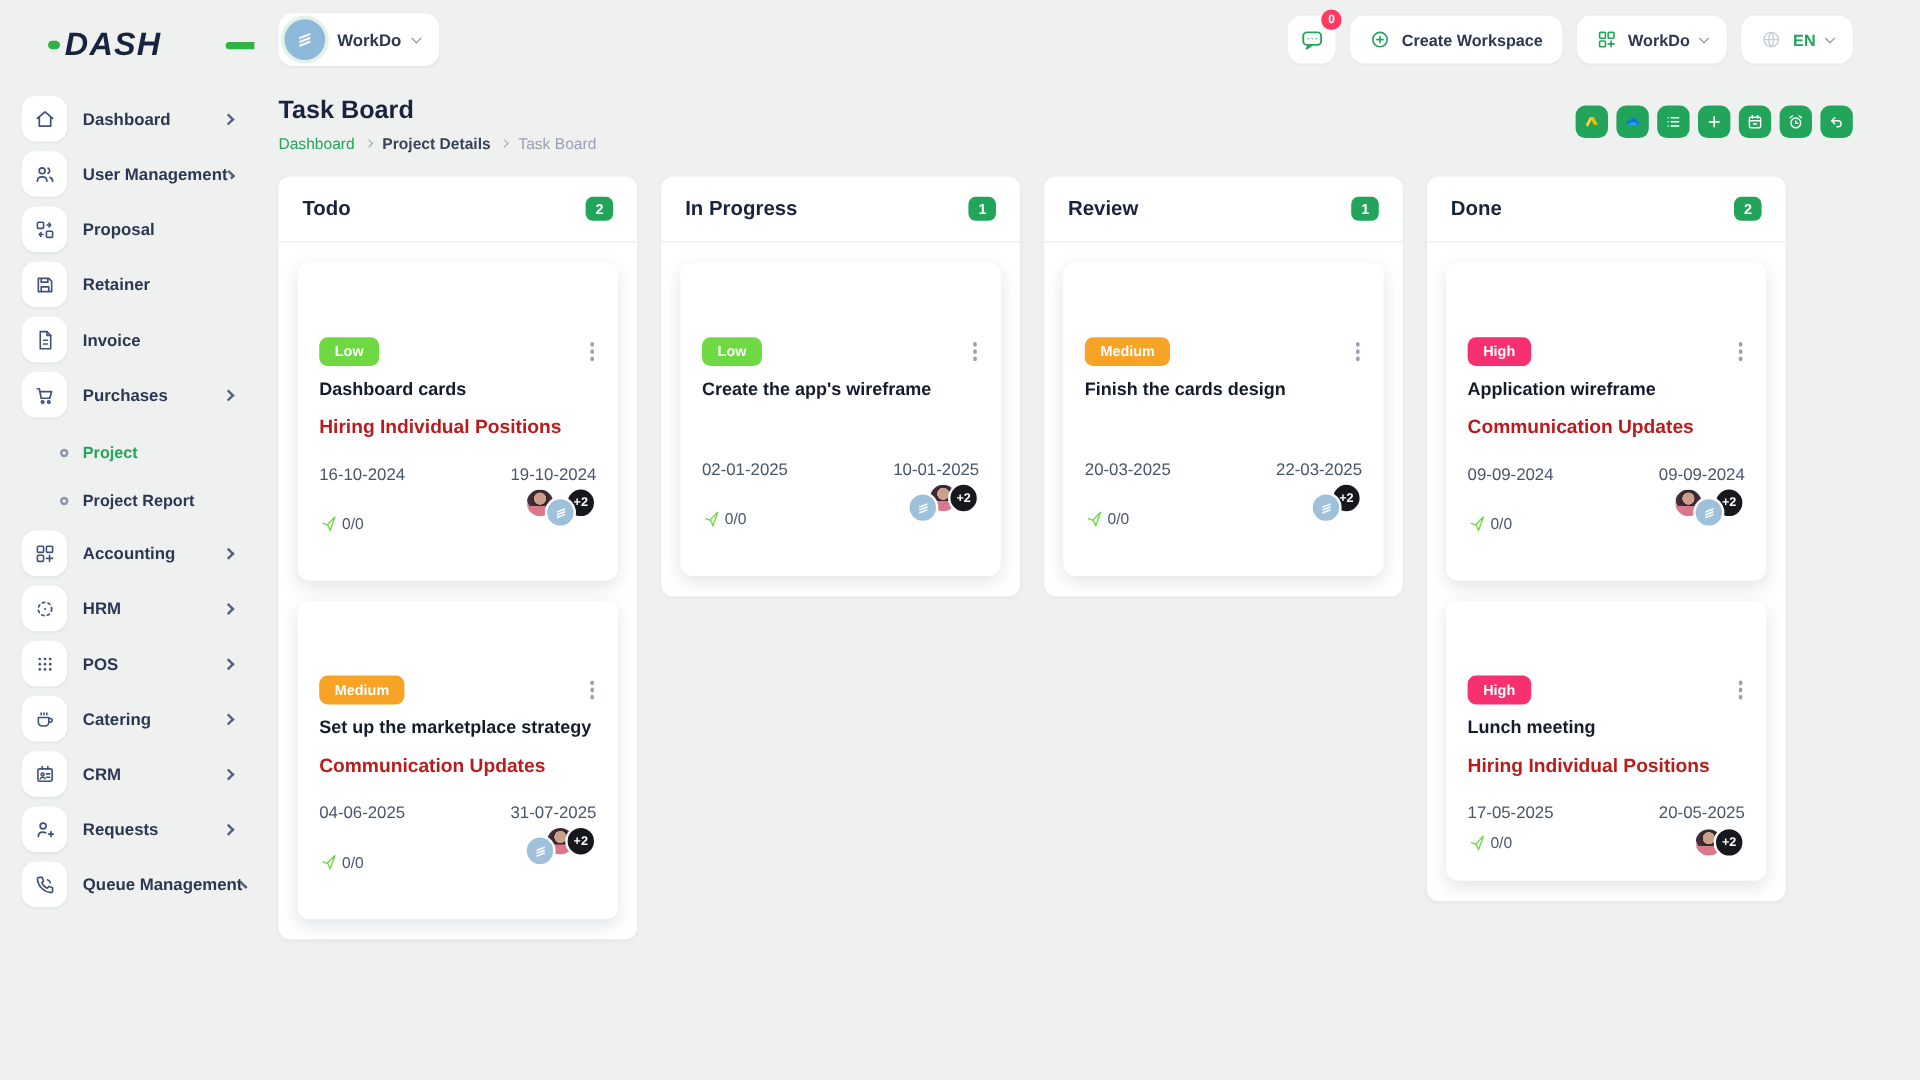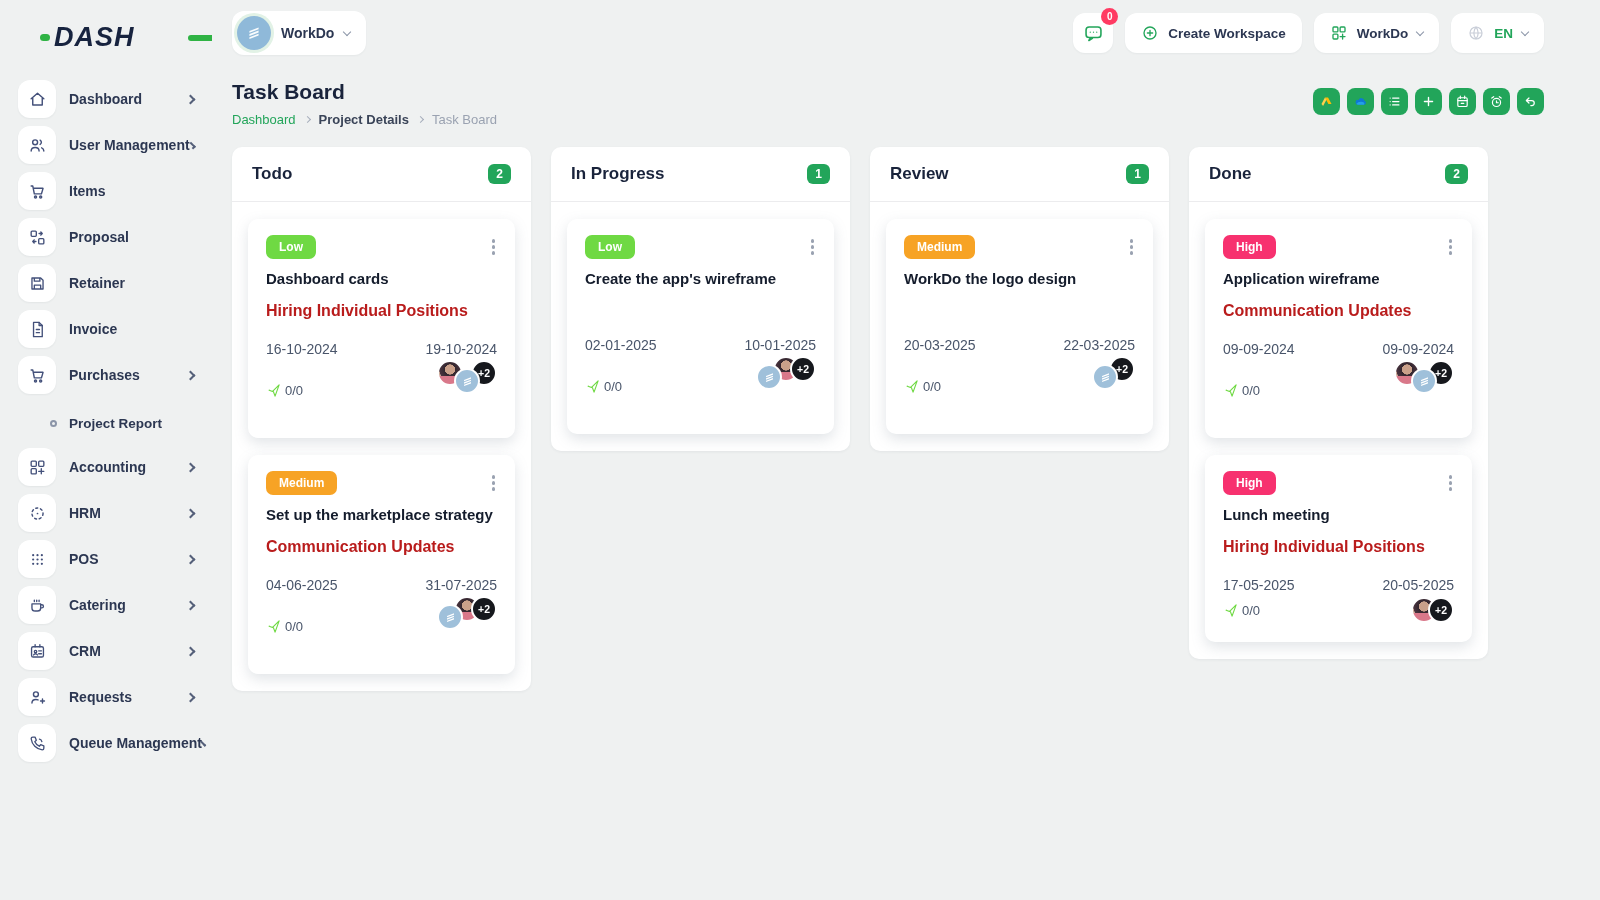--- a/index.html
+++ b/index.html
@@ -72,21 +72,21 @@
 
   
   .board { display:flex; gap:20px; margin-top:20px; align-items:flex-start; }
   .column { width:299px; flex:0 0 299px; background:#ffffff; border-radius:10px; box-shadow:0 1px 3px rgba(40,50,70,.06); }
   .col-head { display:flex; align-items:center; justify-content:space-between; padding:17px 20px; border-bottom:1px solid #ececee; }
   .col-title { font-size:17px; font-weight:700; color:#19233b; }
   .col-count { background:#22a55a; color:#fff; font-size:12px; font-weight:700; padding:3px 8px; border-radius:6px; }
   .col-body { padding:17px 16px; display:flex; flex-direction:column; gap:17px; }
 
   .card { background:#fff; border-radius:10px; padding:16px 18px 18px; box-shadow:0 5px 14px rgba(120,130,145,.22); cursor:pointer; }
-  .card-top { display:flex; align-items:flex-start; justify-content:space-between; }
+  .card-top { display:flex; align-items:flex-start; justify-content:space-between;margin-top:46px; }
   .prio { color:#fff; font-size:12px; font-weight:700; padding:5px 13px; border-radius:7px; }
   .prio.low { background:#6fd943; }
   .prio.medium { background:#f7a325; }
   .prio.high { background:#f7316f; }
   .kebab { display:flex; flex-direction:column; gap:2.5px; padding:4px 2px; cursor:pointer; }
   .kebab i { width:3.5px; height:3.5px; border-radius:50%; background:#9aa2b1; }
   .card-title { margin-top:11px; font-size:15px; font-weight:700; color:#141c2c; }
   .card-sub { margin-top:15px; font-size:16px; font-weight:700; color:#b91c1c; min-height:14px; }
   .card-dates { margin-top:21px; display:flex; justify-content:space-between; font-size:14px; color:#49556a; }
   .card-foot { margin-top:3px; display:flex; justify-content:space-between; align-items:center; min-height:28px; }
@@ -131,76 +131,70 @@
         <span class="nav-icon">
           <svg viewBox="0 0 24 24" fill="none" stroke="currentColor" stroke-width="1.8" stroke-linecap="round">
               <circle cx="9" cy="8" r="3.1"></circle>
               <path d="M4 19c0-2.8 2.2-4.5 5-4.5s5 1.7 5 4.5M15.3 5.3a3.1 3.1 0 0 1 0 5.4M17.3 14.9c1.7.7 2.7 2.1 2.7 4.1"></path>
             </svg>
         </span>
         <span class="nav-label">User Management</span>
         <span class="chev right"></span>
       </div>
 
+
+      <div class="nav-item">
+        <span class="nav-icon">
+          <svg viewBox="0 0 24 24" fill="none" stroke="currentColor" stroke-width="1.7" stroke-linecap="round" stroke-linejoin="round">
+              <rect x="4" y="4" width="6.5" height="6.5" rx="1.2"></rect>
+              <rect x="13.5" y="13.5" width="6.5" height="6.5" rx="1.2"></rect>
+              <path d="M14 7h4m-1.8-2L18 7l-1.8 2M10 17H6m1.8 2L6 17l1.8-2"></path>
+            </svg>
+        </span>
+        <span class="nav-label">Proposal</span>
+      </div>
+
+      <div class="nav-item">
+        <span class="nav-icon">
+          <svg viewBox="0 0 24 24" fill="none" stroke="currentColor" stroke-width="1.7" stroke-linejoin="round">
+              <path d="M5 5h11l3 3v11H5z"></path>
+              <path d="M8 5v4h7V5M8 19v-5h8v5"></path>
+            </svg>
+        </span>
+        <span class="nav-label">Retainer</span>
+      </div>
+
+      <div class="nav-item">
+        <span class="nav-icon">
+          <svg viewBox="0 0 24 24" fill="none" stroke="currentColor" stroke-width="1.7" stroke-linecap="round" stroke-linejoin="round">
+              <path d="M7 3h7l4 4v14H7z"></path>
+              <path d="M14 3v4h4M10.5 12h4M10.5 16h4"></path>
+            </svg>
+        </span>
+        <span class="nav-label">Invoice</span>
+      </div>
+
       <div class="nav-item">
         <span class="nav-icon">
           <svg viewBox="0 0 24 24" fill="none" stroke="currentColor" stroke-width="1.8" stroke-linecap="round" stroke-linejoin="round">
               <circle cx="9.5" cy="19" r="1.3"></circle>
               <circle cx="16" cy="19" r="1.3"></circle>
               <path d="M4 5h2l2 10h9l2-7H7"></path>
             </svg>
         </span>
-        <span class="nav-label">Items</span>
-      </div>
-
-      <div class="nav-item">
-        <span class="nav-icon">
-          <svg viewBox="0 0 24 24" fill="none" stroke="currentColor" stroke-width="1.7" stroke-linecap="round" stroke-linejoin="round">
-              <rect x="4" y="4" width="6.5" height="6.5" rx="1.2"></rect>
-              <rect x="13.5" y="13.5" width="6.5" height="6.5" rx="1.2"></rect>
-              <path d="M14 7h4m-1.8-2L18 7l-1.8 2M10 17H6m1.8 2L6 17l1.8-2"></path>
-            </svg>
-        </span>
-        <span class="nav-label">Proposal</span>
-      </div>
-
-      <div class="nav-item">
-        <span class="nav-icon">
-          <svg viewBox="0 0 24 24" fill="none" stroke="currentColor" stroke-width="1.7" stroke-linejoin="round">
-              <path d="M5 5h11l3 3v11H5z"></path>
-              <path d="M8 5v4h7V5M8 19v-5h8v5"></path>
-            </svg>
-        </span>
-        <span class="nav-label">Retainer</span>
-      </div>
-
-      <div class="nav-item">
-        <span class="nav-icon">
-          <svg viewBox="0 0 24 24" fill="none" stroke="currentColor" stroke-width="1.7" stroke-linecap="round" stroke-linejoin="round">
-              <path d="M7 3h7l4 4v14H7z"></path>
-              <path d="M14 3v4h4M10.5 12h4M10.5 16h4"></path>
-            </svg>
-        </span>
-        <span class="nav-label">Invoice</span>
-      </div>
-
-      <div class="nav-item">
-        <span class="nav-icon">
-          <svg viewBox="0 0 24 24" fill="none" stroke="currentColor" stroke-width="1.8" stroke-linecap="round" stroke-linejoin="round">
-              <circle cx="9.5" cy="19" r="1.3"></circle>
-              <circle cx="16" cy="19" r="1.3"></circle>
-              <path d="M4 5h2l2 10h9l2-7H7"></path>
-            </svg>
-        </span>
         <span class="nav-label">Purchases</span>
         <span class="chev right"></span>
       </div>
 
 
       <div class="subnav">
+        <div class="subnav-item active">
+          <span class="subdot"></span>
+          <span class="subnav-label">Project</span>
+        </div>
         <div class="subnav-item">
           <span class="subdot"></span>
           <span class="subnav-label">Project Report</span>
         </div>
       </div>
 
       <div class="nav-item">
         <span class="nav-icon">
           <svg viewBox="0 0 24 24" fill="none" stroke="currentColor" stroke-width="1.7" stroke-linecap="round">
               <rect x="4" y="4" width="6.5" height="6.5" rx="1.2"></rect>
@@ -538,21 +532,21 @@
 
           <div class="card">
             <div class="card-top">
               <span class="prio medium">Medium</span>
               <span class="kebab">
                   <i></i>
                   <i></i>
                   <i></i>
                 </span>
             </div>
-            <div class="card-title">WorkDo the logo design</div>
+            <div class="card-title">Finish the cards design</div>
             <div class="card-sub"></div>
             <div class="card-dates">
               <span>20-03-2025</span>
               <span>22-03-2025</span>
             </div>
             <div class="card-foot">
               <span class="msgs">
                 <svg viewBox="0 0 24 24" fill="none" stroke="#6fd943" stroke-width="1.8" stroke-linejoin="round">
                     <path d="M10.5 13.5 21 3 14.5 21l-2.6-6.9L5 11.5z"></path>
                   </svg>

